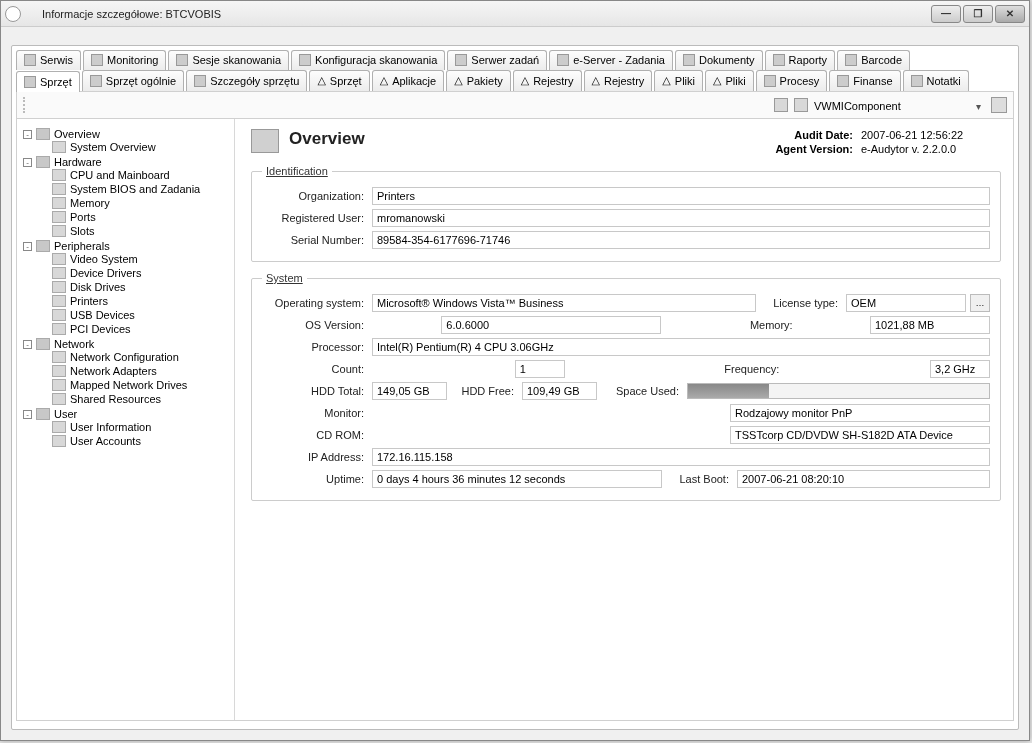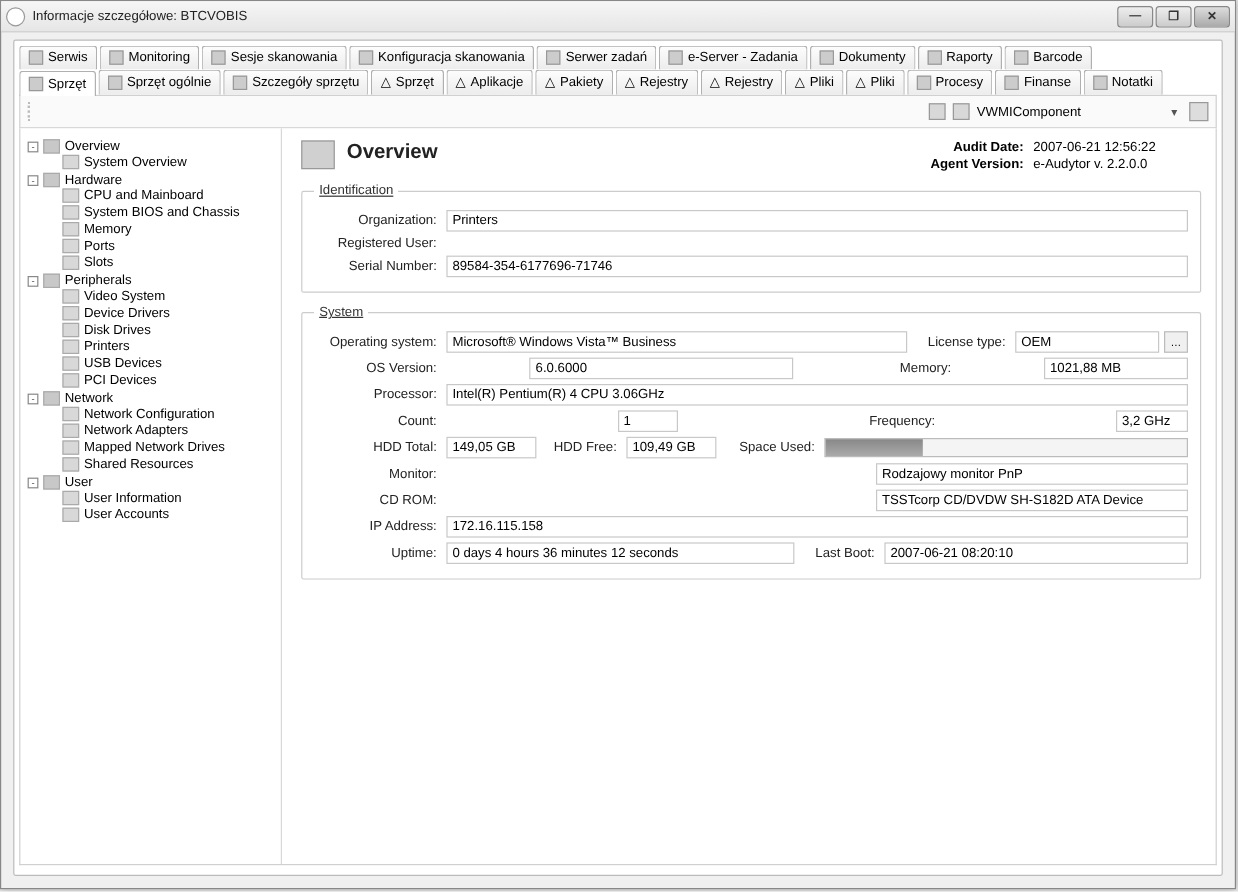--- a/index.html
+++ b/index.html
@@ -1,25 +1,25 @@
 <!DOCTYPE html>
 <html><head>
 <meta charset="utf-8">
 <style>
 * { box-sizing: border-box; margin: 0; padding: 0; font-family: Tahoma, Arial, sans-serif; font-size: 11px; }
 body { background: #e8e8e8; width: 1032px; height: 743px; overflow: hidden; }
 .window { background: #f0f0f0; border: 1px solid #888; width: 1030px; height: 741px; display: flex; flex-direction: column; box-shadow: 0 0 6px rgba(0,0,0,0.3); }
-.titlebar { background: linear-gradient(to bottom, #f6f6f6, #e6e6e6); height: 26px; display: flex; align-items: center; padding: 0 4px; border-bottom: 1px solid #ccc; }
+.titlebar { background: linear-gradient(to bottom, #f6f6f6, #e6e6e6); height: 26px; display: flex; align-items: center; padding: 0 4px; border-bottom: 1px solid #ccc; gap: 15px; }
 .titlebar .appicon { width: 16px; height: 16px; margin-right: 6px; border: 1px solid #999; border-radius: 50%; background: #fff; }
 .titlebar .title { flex: 1; color: #222; }
 .winbtns { display: flex; gap: 2px; }
 .winbtn { width: 30px; height: 18px; background: linear-gradient(to bottom,#eee,#ccc); border: 1px solid #888; border-radius: 3px; display: flex; align-items: center; justify-content: center; color: #333; font-weight: bold; font-size: 10px; }
 .winbtn.close { background: linear-gradient(to bottom,#ddd,#aaa); }
 .windowbody { flex: 1; padding: 6px 10px 10px 10px; display: flex; flex-direction: column; }
-.outerframe { flex:1; border:1px solid #bbb; background:#fff; border-radius:2px; display:flex; flex-direction:column; padding:4px 4px 8px 4px; }
+.outerframe { flex:1; border:1px solid #bbb; background:#fff; border-radius:2px; display:flex; flex-direction:column; padding:4px 4px 8px 4px;margin-top:12px; }
 .tabrow { display: flex; gap: 2px; flex-wrap: nowrap; margin-bottom:0; }
 .tab { background: linear-gradient(to bottom,#fdfdfd,#ececec); border:1px solid #b0b0b0; border-bottom:none; border-radius:3px 3px 0 0; padding:3px 7px 4px 7px; display:flex; align-items:center; gap:4px; white-space:nowrap; cursor:default; }
 .tab.active { background:#fff; position:relative; top:1px; }
 .tab .ticon { width:12px; height:12px; background:#ccc; border:1px solid #999; }
 .tabstrip2 { margin-top:0; }
 .toolbar { height:28px; border:1px solid #d0d0d0; border-top:1px solid #d0d0d0; background:#fafafa; display:flex; align-items:center; padding:0 6px; margin-top:0; }
 .toolbar .grip { width:4px; height:16px; border-left:2px dotted #bbb; margin-right:6px; }
 .toolbar .spacer { flex:1; }
 .comp { display:flex; align-items:flex-end; gap:6px; }
 .comp .icn { width:14px; height:14px; background:#d8d8d8; border:1px solid #999; }
@@ -209,21 +209,21 @@
                       <div class="tnode">
                         <span class="noexp"></span>
                         <span class="nicon"></span>
                         <span>CPU and Mainboard</span>
                       </div>
                     </li>
                 <li>
                       <div class="tnode">
                         <span class="noexp"></span>
                         <span class="nicon"></span>
-                        <span>System BIOS and Chassis</span>
+                        <span>System BIOS and Zadania</span>
                       </div>
                     </li>
                 <li>
                       <div class="tnode">
                         <span class="noexp"></span>
                         <span class="nicon"></span>
                         <span>Memory</span>
                       </div>
                     </li>
                 <li>
@@ -368,20 +368,21 @@
         </div>
 
         <fieldset>
           <legend>Identification</legend>
           <div class="frow">
                 <div class="flabel">Organization:</div>
                 <div class="fval">Printers</div>
               </div>
           <div class="frow">
                 <div class="flabel">Registered User:</div>
+                <div class="fval">mromanowski</div>
               </div>
           <div class="frow">
                 <div class="flabel">Serial Number:</div>
                 <div class="fval">89584-354-6177696-71746</div>
               </div>
         </fieldset>
 
         <fieldset>
           <legend>System</legend>
 

